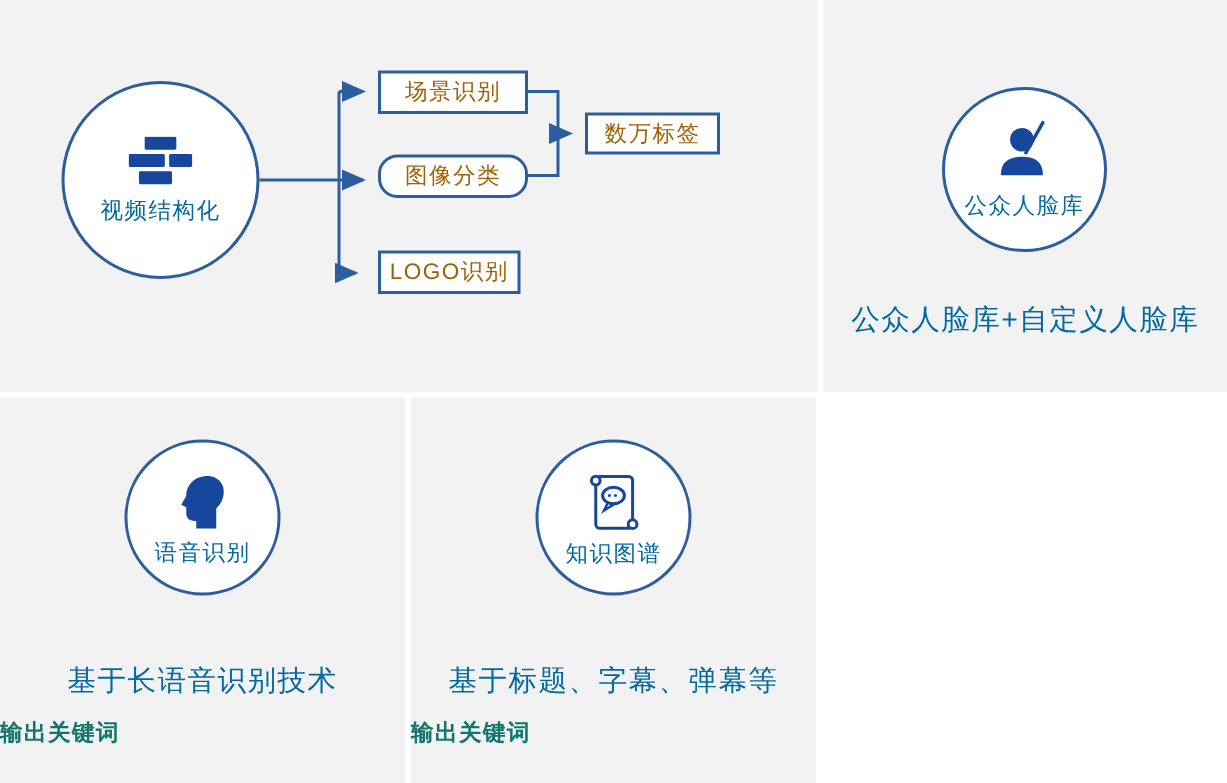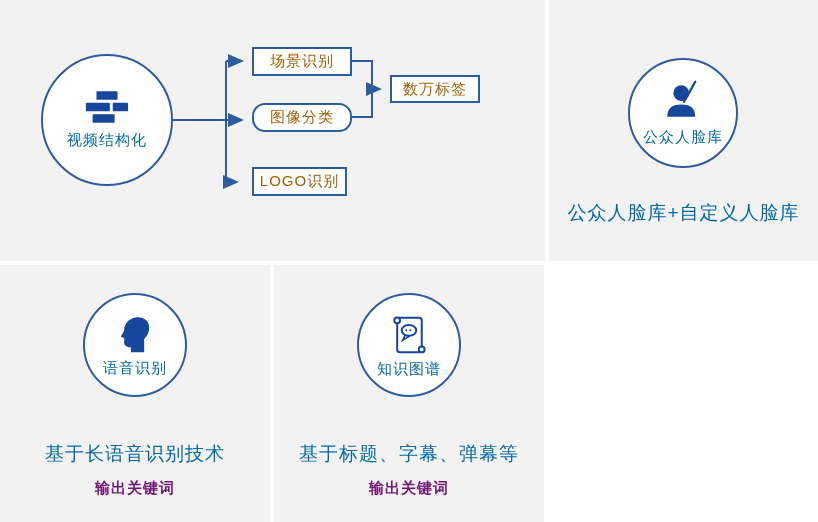--- a/index.html
+++ b/index.html
@@ -28,22 +28,22 @@
     font-size:15px;color:#a16207;letter-spacing:1px;white-space:nowrap;
   }
 
   .connectors{position:absolute;left:0;top:0;pointer-events:none;}
 
   .caption{
     position:absolute;left:0;width:100%;text-align:center;
     font-size:19px;color:#0369a1;letter-spacing:1px;white-space:nowrap;
   }
   .note{
-    position:absolute;left:0;width:100%;text-align:center;
-    font-size:15px;font-weight:bold;color:#701a75;letter-spacing:1px;
+    position:absolute;left:0;width:100%;
+    font-size:15px;font-weight:bold;color:#0f766e;letter-spacing:1px;
   }
   .icon-wrap{display:flex;align-items:center;justify-content:center;}
 </style>
 </head>
 <body>
 
 <div class="stage">
 
   <section class="panel panel-tl">
 

